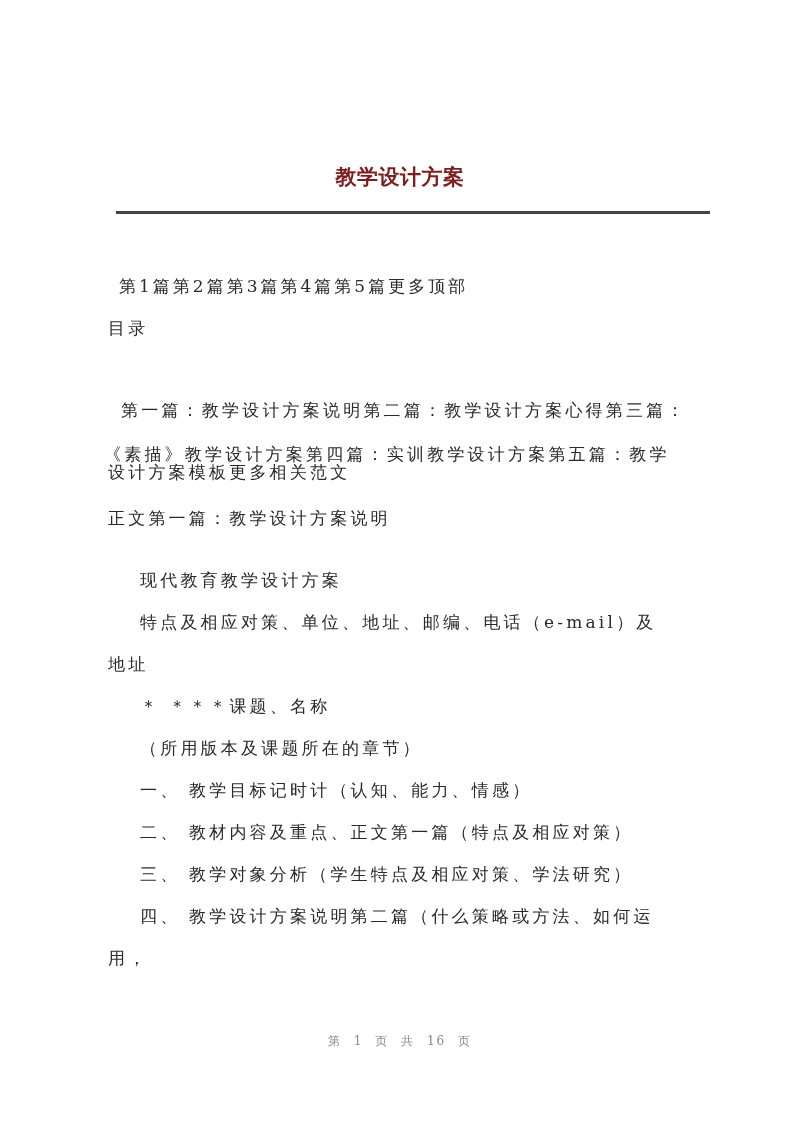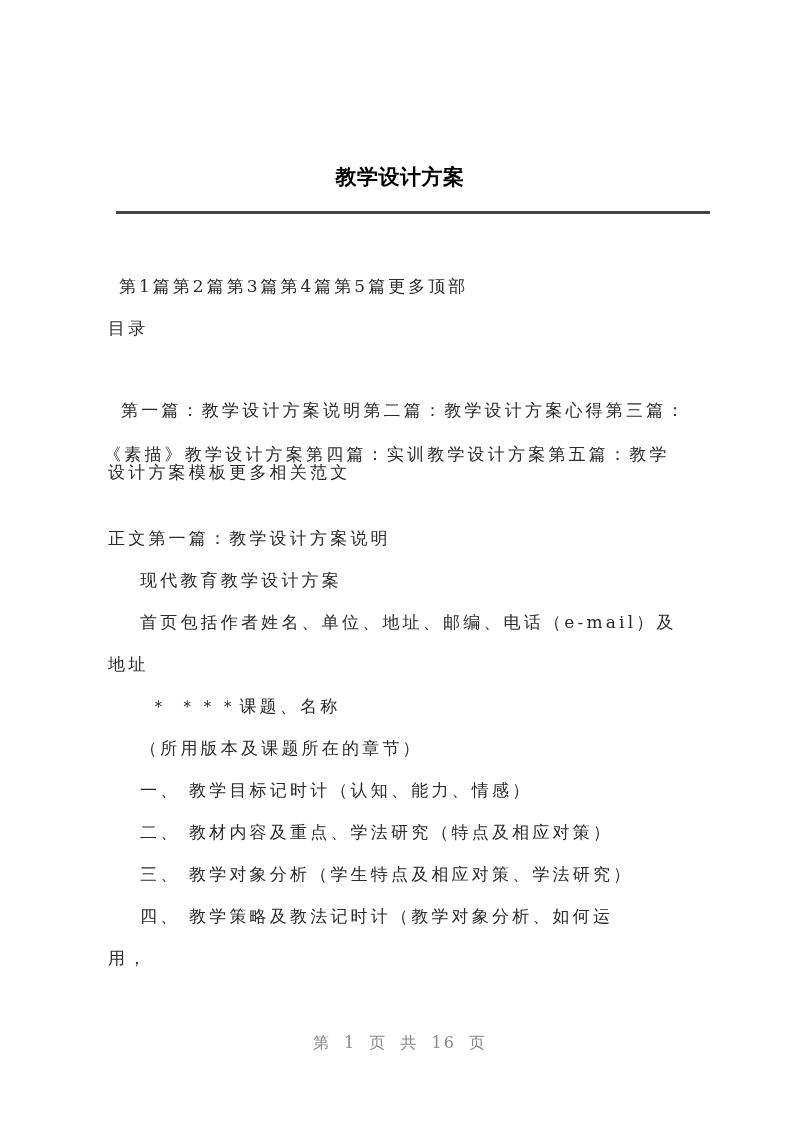--- a/index.html
+++ b/index.html
@@ -1,51 +1,51 @@
 <!DOCTYPE html>
 <html><head>
 <meta charset="utf-8">
 <style>
   html, body { margin: 0; padding: 0; background: #ffffff; }
   body { width: 800px; height: 1131px; position: relative; overflow: hidden;
          font-family: "DejaVu Serif", "Liberation Serif", serif; color: #2a2a2a; }
   .title { position: absolute; top: 163px; left: 0; width: 800px; text-align: center;
            font-family: "DejaVu Sans", "Liberation Sans", sans-serif; font-weight: bold;
-           font-size: 21px; color: #000000; letter-spacing: 0.5px; }
+           font-size: 21px; color: #7f1d1d; letter-spacing: 0.5px; }
   .rule { position: absolute; top: 211px; left: 116px; width: 594px; height: 3px; background: #444; }
   .line { position: absolute; left: 108px; font-size: 17px; white-space: nowrap;
           letter-spacing: 3.2px; line-height: 1; }
   .indent { left: 140px; }
   .nav { left: 119px; letter-spacing: 3px; }
   .nav span { cursor: pointer; }
   .footer { position: absolute; top: 1033px; left: 0; width: 800px; text-align: center;
-            font-size: 16px; color: #888; letter-spacing: 2px; word-spacing: 6px; }
+            font-size: 12px; color: #888; letter-spacing: 2px; word-spacing: 6px; }
 </style>
 </head>
 <body>
 
 <div class="title">教学设计方案</div>
 <div class="rule"></div>
 
 <div class="line nav" style="top:278px;">
   <span>第1篇</span><span>第2篇</span><span>第3篇</span><span>第4篇</span><span>第5篇</span><span>更多</span><span>顶部</span>
 </div>
 
 <div class="line" style="top:320px;">目录</div>
 
 <div class="line" style="top:402px;margin-left:13px;">第一篇：教学设计方案说明第二篇：教学设计方案心得第三篇：</div>
 <div class="line" style="top:446px; left:104px;">《素描》教学设计方案第四篇：实训教学设计方案第五篇：教学</div>
 <div class="line" style="top:464px;">设计方案模板更多相关范文</div>
 
-<div class="line" style="top:530px;">正文第一篇：教学设计方案说明</div>
+<div class="line" style="top:510px;">正文第一篇：教学设计方案说明</div>
 
 <div class="line indent" style="top:572px;">现代教育教学设计方案</div>
-<div class="line indent" style="top:614px;">首页包括作者姓名、单位、地址、邮编、电话（e-mail）及</div>
+<div class="line indent" style="top:614px;">特点及相应对策、单位、地址、邮编、电话（e-mail）及</div>
 <div class="line" style="top:656px;">地址</div>
-<div class="line indent" style="top:698px;margin-left:10px;">＊ ＊＊＊课题、名称</div>
+<div class="line indent" style="top:698px;">＊ ＊＊＊课题、名称</div>
 <div class="line indent" style="top:740px;text-align:center;">（所用版本及课题所在的章节）</div>
 <div class="line indent" style="top:782px;">一、 教学目标记时计（认知、能力、情感）</div>
-<div class="line indent" style="top:824px;">二、 教材内容及重点、学法研究（特点及相应对策）</div>
+<div class="line indent" style="top:824px;">二、 教材内容及重点、正文第一篇（特点及相应对策）</div>
 <div class="line indent" style="top:866px;">三、 教学对象分析（学生特点及相应对策、学法研究）</div>
-<div class="line indent" style="top:908px;">四、 教学策略及教法记时计（教学对象分析、如何运</div>
+<div class="line indent" style="top:908px;">四、 教学设计方案说明第二篇（什么策略或方法、如何运</div>
 <div class="line" style="top:950px;">用，</div>
 
 <div class="footer">第 1 页 共 16 页</div>
 
 </body></html>

